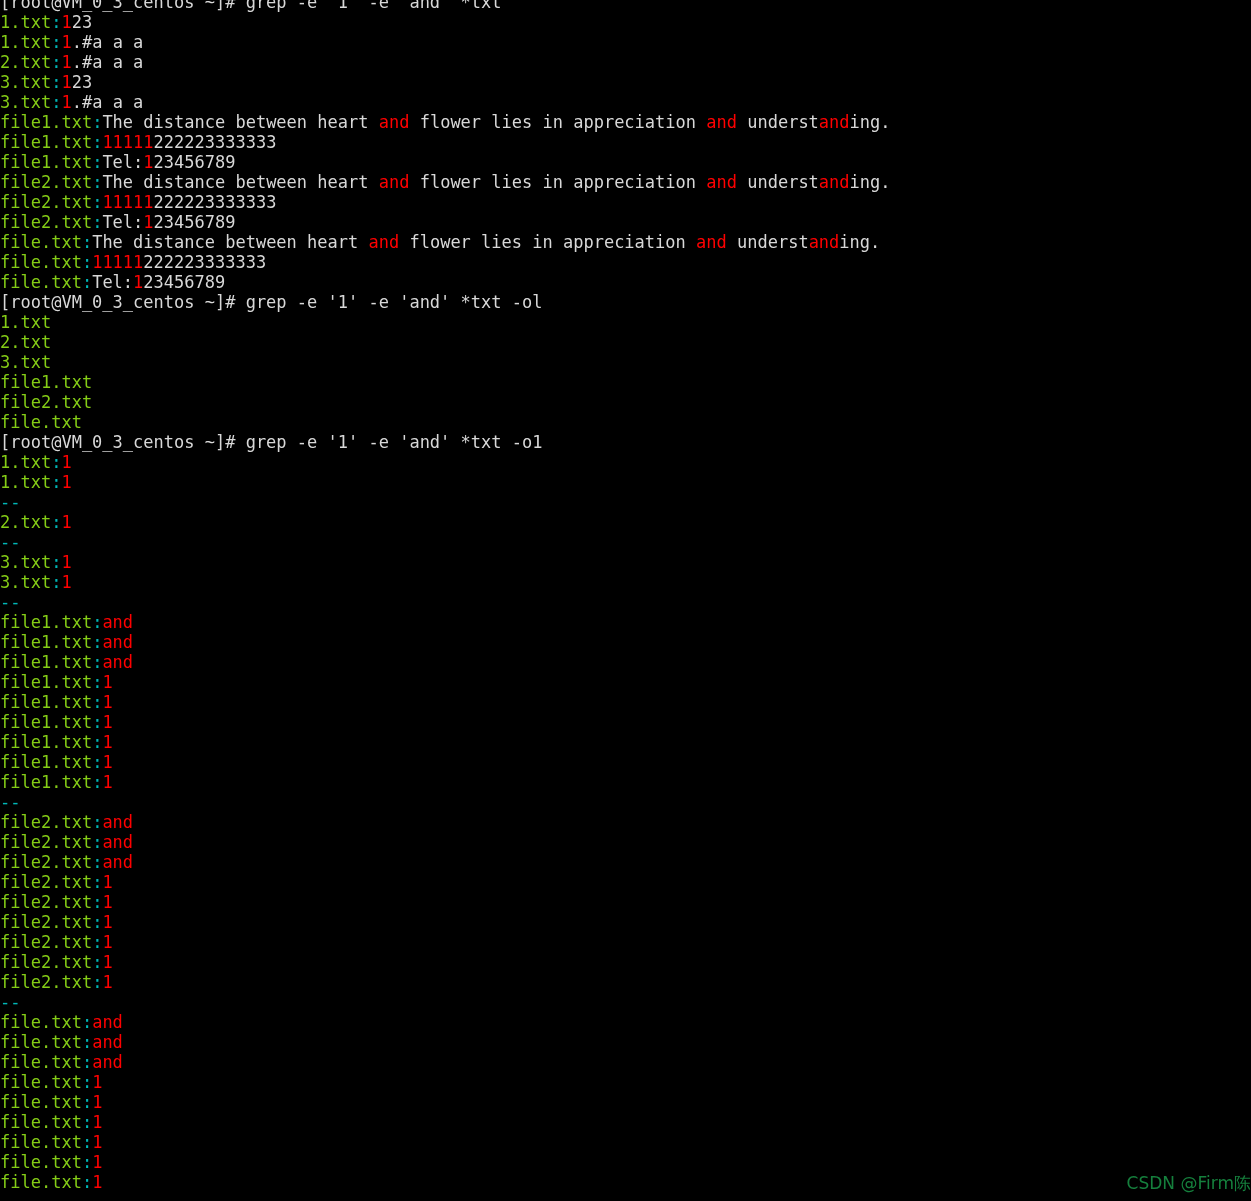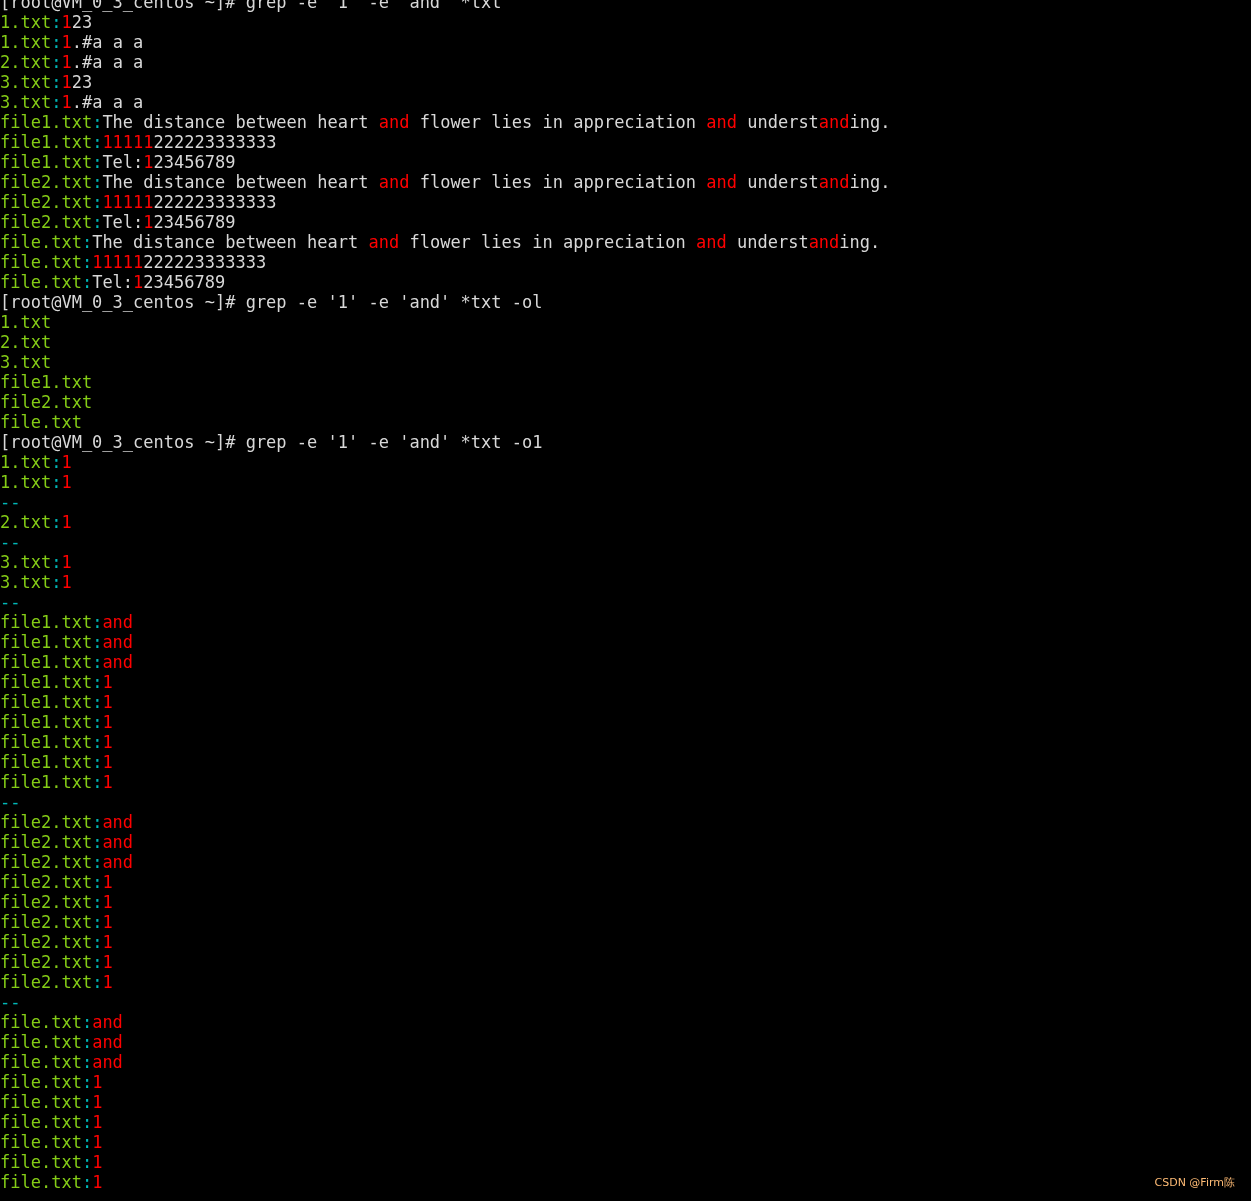--- a/index.html
+++ b/index.html
@@ -39,25 +39,25 @@
   
   .c-default { color: #d8d8d8; }
   .c-file    { color: #84cc16; }
   .c-sep     { color: #00b6b6; }
   .c-match   { color: #ff0000; }
   .c-group   { color: #00b6b6; }
   .c-prompt  { color: #d8d8d8; }
 
   .watermark {
     position: absolute;
-    right: 16px;
+    right: 0;
     bottom: 8px;
-    color: #fdba74;
+    color: #15803d;
     font-family: "DejaVu Sans", "Liberation Sans", sans-serif;
-    font-size: 11px;
+    font-size: 17px;
     line-height: 20px;
     white-space: pre;
   }
   .topclip {
     position: absolute;
     left: 0;
     top: 0;
     width: 1251px;
     height: 3px;
     overflow: hidden;

